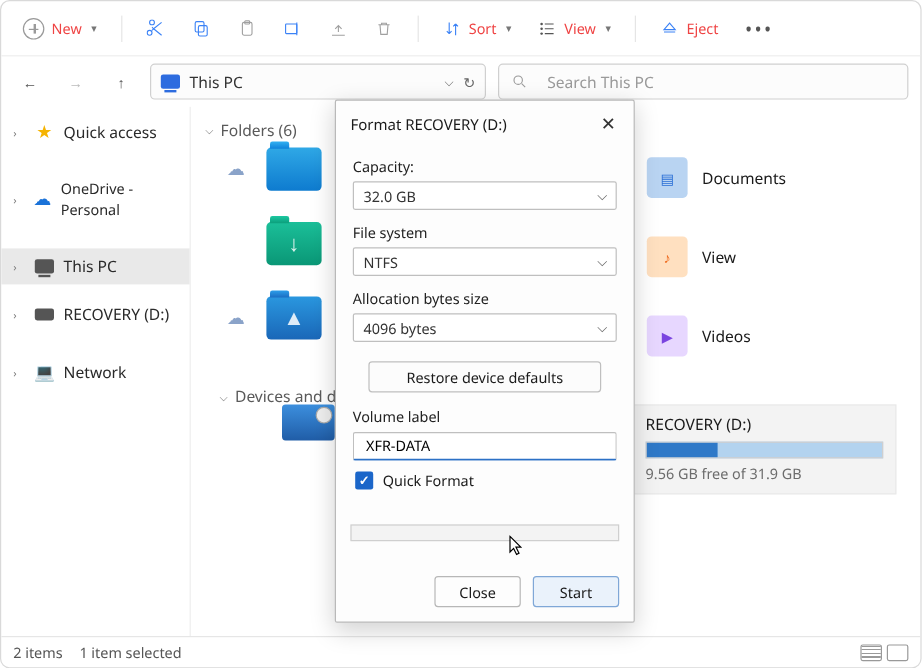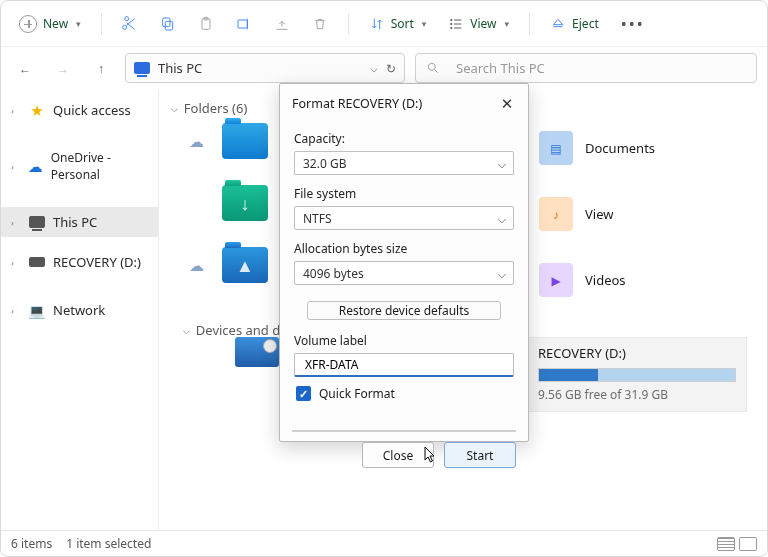--- a/index.html
+++ b/index.html
@@ -29,21 +29,21 @@
   .tb-btn {
     display: inline-flex;
     align-items: center;
     gap: 6px;
     padding: 5px 8px;
     border-radius: 4px;
     color: #555;
   }
   .tb-btn svg, .tb-btn .gly { width:16px; height:16px; }
   .tb-sep { width:1px; height:22px; background:#e5e5e5; margin:0 6px; }
-  .tb-text { color:#14532d; }
+  .tb-text { color:#ef4444; }
   .chev-down { font-size:9px; color:#777; margin-left:2px;}
   .plus-circ { width:18px; height:18px; border:1px solid #9a9a9a; border-radius:50%; position:relative; }
   .plus-circ::before, .plus-circ::after { content:""; position:absolute; background:#9a9a9a; }
   .plus-circ::before { left:4px; right:4px; top:8px; height:1.5px; }
   .plus-circ::after  { top:4px; bottom:4px; left:8px; width:1.5px; }
   .icon-stroke { stroke:#3b82f6; stroke-width:1.4; fill:none; }
   .icon-gray { stroke:#a0a0a0; stroke-width:1.4; fill:none; }
   .overflow-dots { font-size:16px; letter-spacing:2px; color:#555;}
 
   
@@ -163,21 +163,21 @@
   }
   .status .spacer{ flex:1;}
   .view-toggle{ display:flex; gap:4px;}
   .view-toggle div{ width:18px; height:14px; border:1px solid #999; border-radius:2px;}
   .view-toggle .list{ background:repeating-linear-gradient(#999,#999 1px,#fff 1px,#fff 3px); }
 
   
   .dialog{
     position:absolute;
     left:278px; top:82px;
-    width:250px; height:359px;
+    width:250px; height:436px;
     background:#fdfdfd;
     border:1px solid #b9b9b9;
     border-radius:2px;
     box-shadow:0 6px 20px rgba(0,0,0,.18);
     display:flex; flex-direction:column;
     font-size:12px;
   }
   .dialog-titlebar{
     display:flex; align-items:center; justify-content:space-between;
     padding:8px 10px 8px 12px;
@@ -445,21 +445,21 @@
       <div class="title">RECOVERY (D:)</div>
       <div class="bar">
           <div class="fill"></div>
         </div>
       <div class="sub">9.56 GB free of 31.9 GB</div>
     </div>
   </div>
 </div>
 
 <div class="status">
-  <span>6 items</span>
+  <span>2 items</span>
   <span>1 item selected</span>
   <span class="spacer"></span>
   <div class="view-toggle">
     <div class="list"></div>
     <div></div>
   </div>
 </div>
 
 <div class="dialog">
   <div class="dialog-titlebar">

